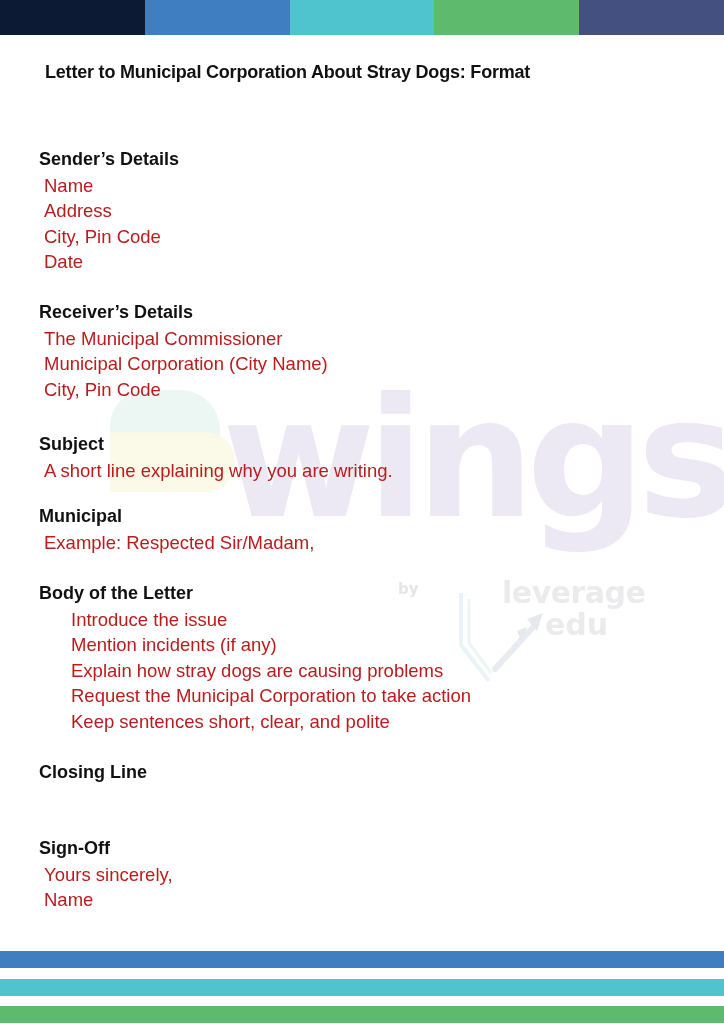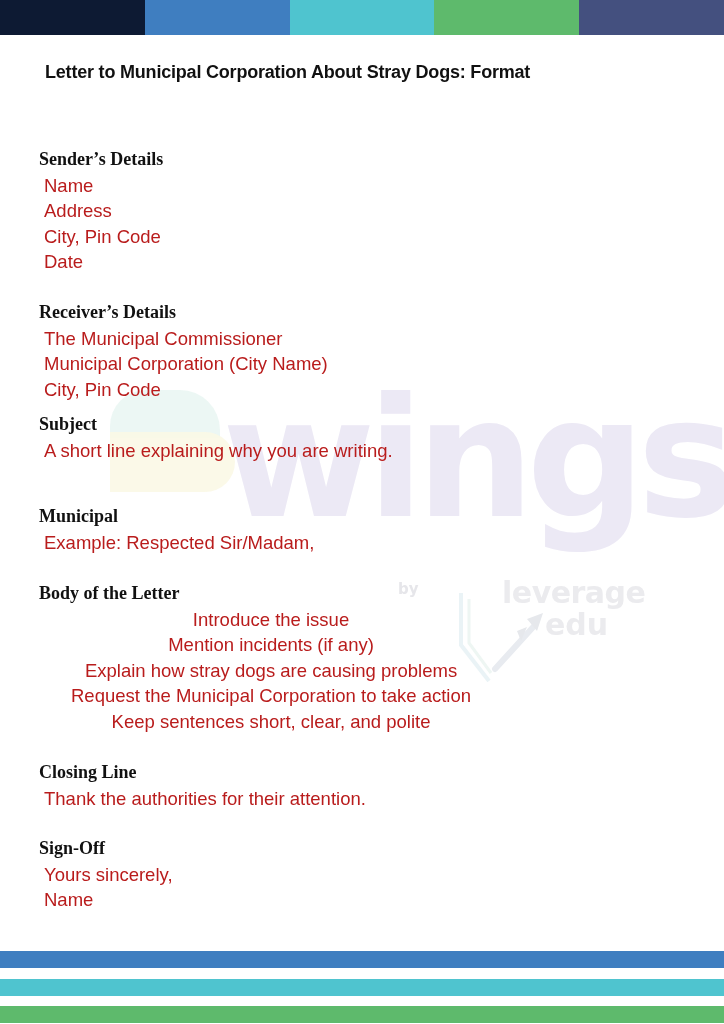--- a/index.html
+++ b/index.html
@@ -108,40 +108,39 @@
       font-size: 18px;
       line-height: 37px;
       color: #111111;
       letter-spacing: -0.2px;
     }
     .section {
       position: absolute;
       left: 39px;
     }
     .section-heading {
-      font-family: Liberation Serif, serif;
+      font-family: Liberation Sans, sans-serif;
       font-weight: bold;
       font-size: 18px;
       line-height: 25.5px;
       color: #111111;
       height: 25.5px;
       white-space: nowrap;
     }
     .section-line {
       font-family: "Liberation Sans", sans-serif;
       font-size: 18.5px;
       line-height: 25.5px;
       height: 25.5px;
       color: #b91c1c;
       padding-left: 5px;
       white-space: nowrap;
     }
     .section-line.indent {
       padding-left: 32px;
-      text-align: center;
     }
   </style>
 </head>
 <body>
 
 <div class="top-bar">
   <div class="seg" style="background:#0d1a33"></div>
   <div class="seg" style="background:#3f7ec0"></div>
   <div class="seg" style="background:#4fc4cf"></div>
   <div class="seg" style="background:#5eba6c"></div>
@@ -175,42 +174,41 @@
     <div class="section-line">Date</div>
   </div>
 
   <div class="section" style="top:300px">
     <div class="section-heading">Receiver’s Details</div>
     <div class="section-line">The Municipal Commissioner</div>
     <div class="section-line">Municipal Corporation (City Name)</div>
     <div class="section-line">City, Pin Code</div>
   </div>
 
-  <div class="section" style="top:412px">
+  <div class="section" style="top:432px">
     <div class="section-heading">Subject</div>
     <div class="section-line">A short line explaining why you are writing.</div>
   </div>
 
   <div class="section" style="top:504px">
     <div class="section-heading">Municipal</div>
     <div class="section-line">Example: Respected Sir/Madam,</div>
   </div>
 
   <div class="section" style="top:581px">
     <div class="section-heading">Body of the Letter</div>
     <div class="section-line indent">Introduce the issue</div>
     <div class="section-line indent">Mention incidents (if any)</div>
     <div class="section-line indent">Explain how stray dogs are causing problems</div>
     <div class="section-line indent">Request the Municipal Corporation to take action</div>
     <div class="section-line indent">Keep sentences short, clear, and polite</div>
   </div>
 
   <div class="section" style="top:760px">
     <div class="section-heading">Closing Line</div>
-    <div class="section-line">Thank the authorities for their attention.</div>
   </div>
 
   <div class="section" style="top:836px">
     <div class="section-heading">Sign-Off</div>
     <div class="section-line">Yours sincerely,</div>
     <div class="section-line">Name</div>
   </div>
 </div>
 
 <div class="bottom-stripe" style="top:951px;background:#3f7ec0"></div>

